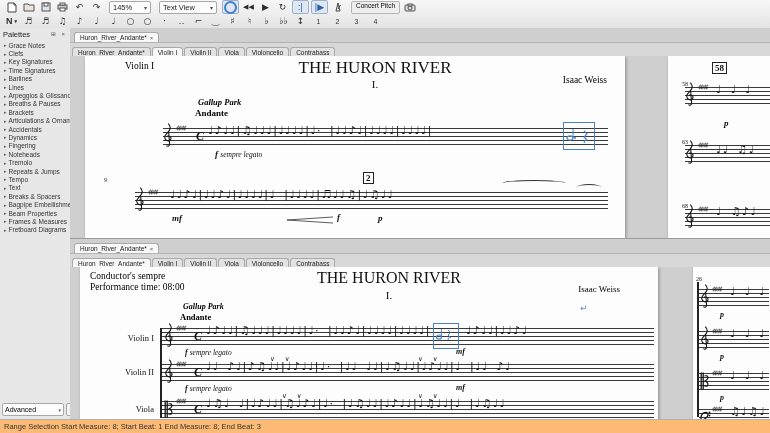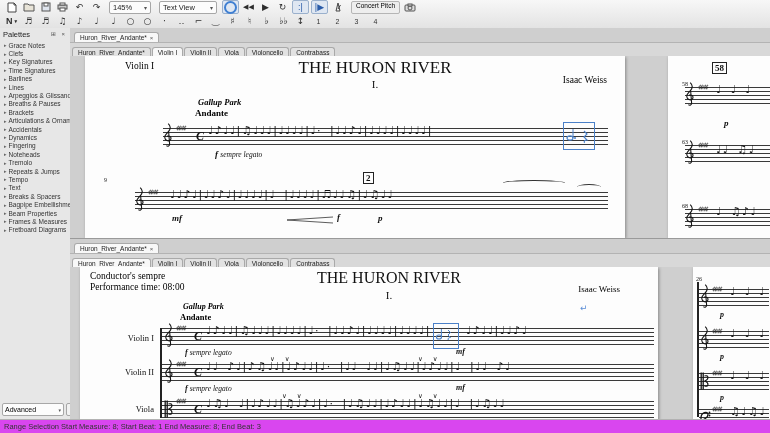--- a/index.html
+++ b/index.html
@@ -77,21 +77,21 @@
   .sel-box{position:absolute;border:1.5px solid #4a80c8;}
   .slur{position:absolute;border-top:1px solid #333;border-radius:50% 50% 0 0;height:5px;}
   .upbow{position:absolute;font-family:"DejaVu Sans",sans-serif;font-size:6.5px;color:#111;
        letter-spacing:4px;}
   .inst-label{position:absolute;font-family:"Liberation Serif",serif;font-size:8.5px;color:#111;
        width:62px;text-align:right;}
   .sysline{position:absolute;width:1.5px;background:#222;}
   .break-glyph{position:absolute;color:#5b8dd6;font-size:9px;font-family:"DejaVu Sans",sans-serif;}
 
   
-  #statusbar{position:absolute;left:0;bottom:0;width:770px;height:14px;background:#d946ef;
+  #statusbar{position:absolute;left:0;bottom:0;width:770px;height:14px;background:#fdba74;
        border-top:1px solid #b2b2b2;font-size:7.5px;color:#333;display:flex;align-items:center;
        padding-left:4px;box-sizing:border-box;}
 
   .title-t{position:absolute;left:0;width:100%;text-align:center;font-family:Liberation Serif, serif;color:#111;margin-left:20px;}
   svg{display:block;}
 </style>
 </head>
 <body>
 
 <div id="app">

